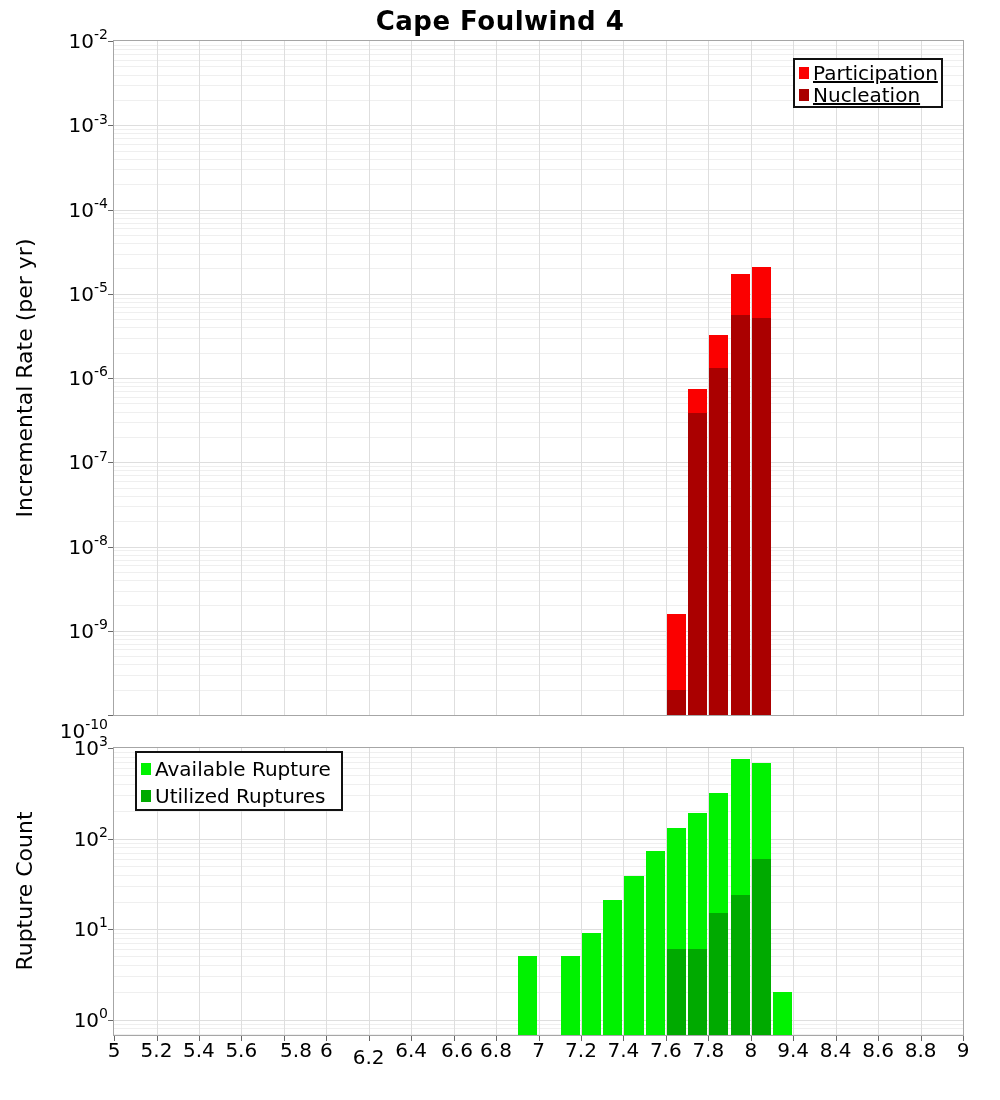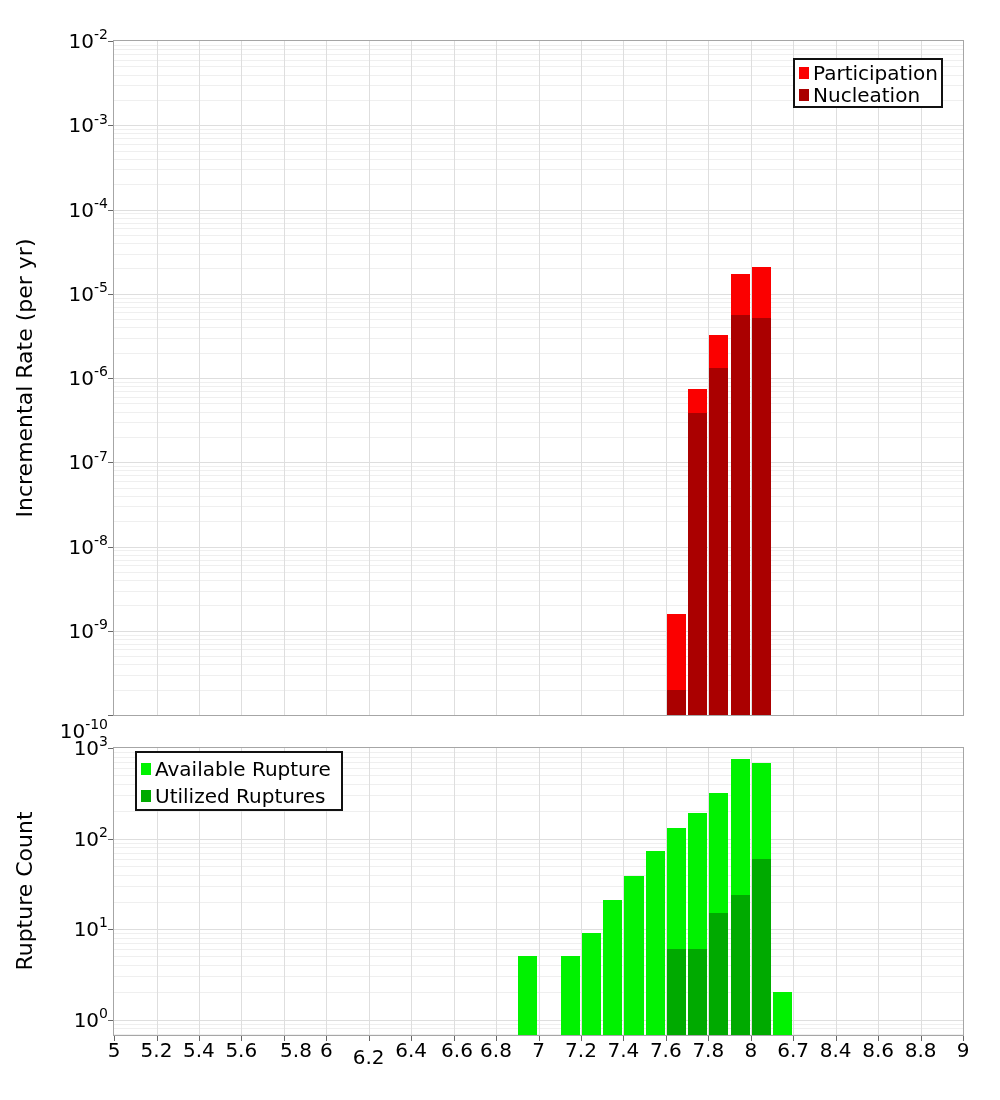--- a/index.html
+++ b/index.html
@@ -37,29 +37,30 @@
   .axis-label{position:absolute;font-size:22px;white-space:nowrap;}
   .axis-label.rot{transform:translate(-50%,-50%) rotate(-90deg);}
   #xlabel{left:0;top:1066px;width:1000px;text-align:center;transform:none;}
   .legend{
     position:absolute;background:#ffffff;border:2px solid #111;
     box-sizing:border-box;padding:2px 4px;z-index:5;
   }
   #legend-rate{left:793px;top:58px;width:150px;height:50px;}
   #legend-count{left:135px;top:751px;width:208px;height:60px;}
   .legend-row{display:flex;align-items:center;}
-  #legend-rate .legend-row{height:22px;}
+  #legend-rate .legend-row{height:22px;text-decoration:underline;}
   #legend-count .legend-row{height:27px;}
   .chip{width:10px;height:12px;margin-right:4px;flex:0 0 auto;}
   .legend-label{font-size:20px;line-height:1;white-space:nowrap;}
 </style>
 </head>
 <body>
 
 <div id="figure">
+  <div class="title">Cape Foulwind 4</div>
 
   <div class="axis-label rot" style="left:24px;top:378px;">Incremental Rate (per yr)</div>
   <div class="axis-label rot" style="left:24px;top:891px;">Rupture Count</div>
 
   <div id="plot0" class="plot">
       <div class="gl h minor" style="top: 648.6px;"></div>
       <div class="gl h minor" style="top: 633.8px;"></div>
       <div class="gl h minor" style="top: 623.3px;"></div>
       <div class="gl h minor" style="top: 615.1px;"></div>
       <div class="gl h minor" style="top: 608.4px;"></div>
@@ -280,21 +281,21 @@
       <div class="xtick" style="left: 581px;">7.2</div>
       <div class="tickmark" style="left: 581px; top: 1036px; width: 1px; height: 5px;"></div>
       <div class="xtick" style="left: 623.4px;">7.4</div>
       <div class="tickmark" style="left: 623.4px; top: 1036px; width: 1px; height: 5px;"></div>
       <div class="xtick" style="left: 665.8px;">7.6</div>
       <div class="tickmark" style="left: 665.8px; top: 1036px; width: 1px; height: 5px;"></div>
       <div class="xtick" style="left: 708.3px; text-align: center;">7.8</div>
       <div class="tickmark" style="left: 708.3px; top: 1036px; width: 1px; height: 5px;"></div>
       <div class="xtick" style="left: 750.8px;">8</div>
       <div class="tickmark" style="left: 750.8px; top: 1036px; width: 1px; height: 5px;"></div>
-      <div class="xtick" style="left: 793.2px;">6.7</div>
+      <div class="xtick" style="left: 793.2px;">9.4</div>
       <div class="tickmark" style="left: 793.2px; top: 1036px; width: 1px; height: 5px;"></div>
       <div class="xtick" style="left: 835.7px;">8.4</div>
       <div class="tickmark" style="left: 835.7px; top: 1036px; width: 1px; height: 5px;"></div>
       <div class="xtick" style="left: 878.1px;">8.6</div>
       <div class="tickmark" style="left: 878.1px; top: 1036px; width: 1px; height: 5px;"></div>
       <div class="xtick" style="left: 920.6px;">8.8</div>
       <div class="tickmark" style="left: 920.6px; top: 1036px; width: 1px; height: 5px;"></div>
       <div class="xtick" style="left: 963px;">9</div>
       <div class="tickmark" style="left: 963px; top: 1036px; width: 1px; height: 5px;"></div>
     </div>

